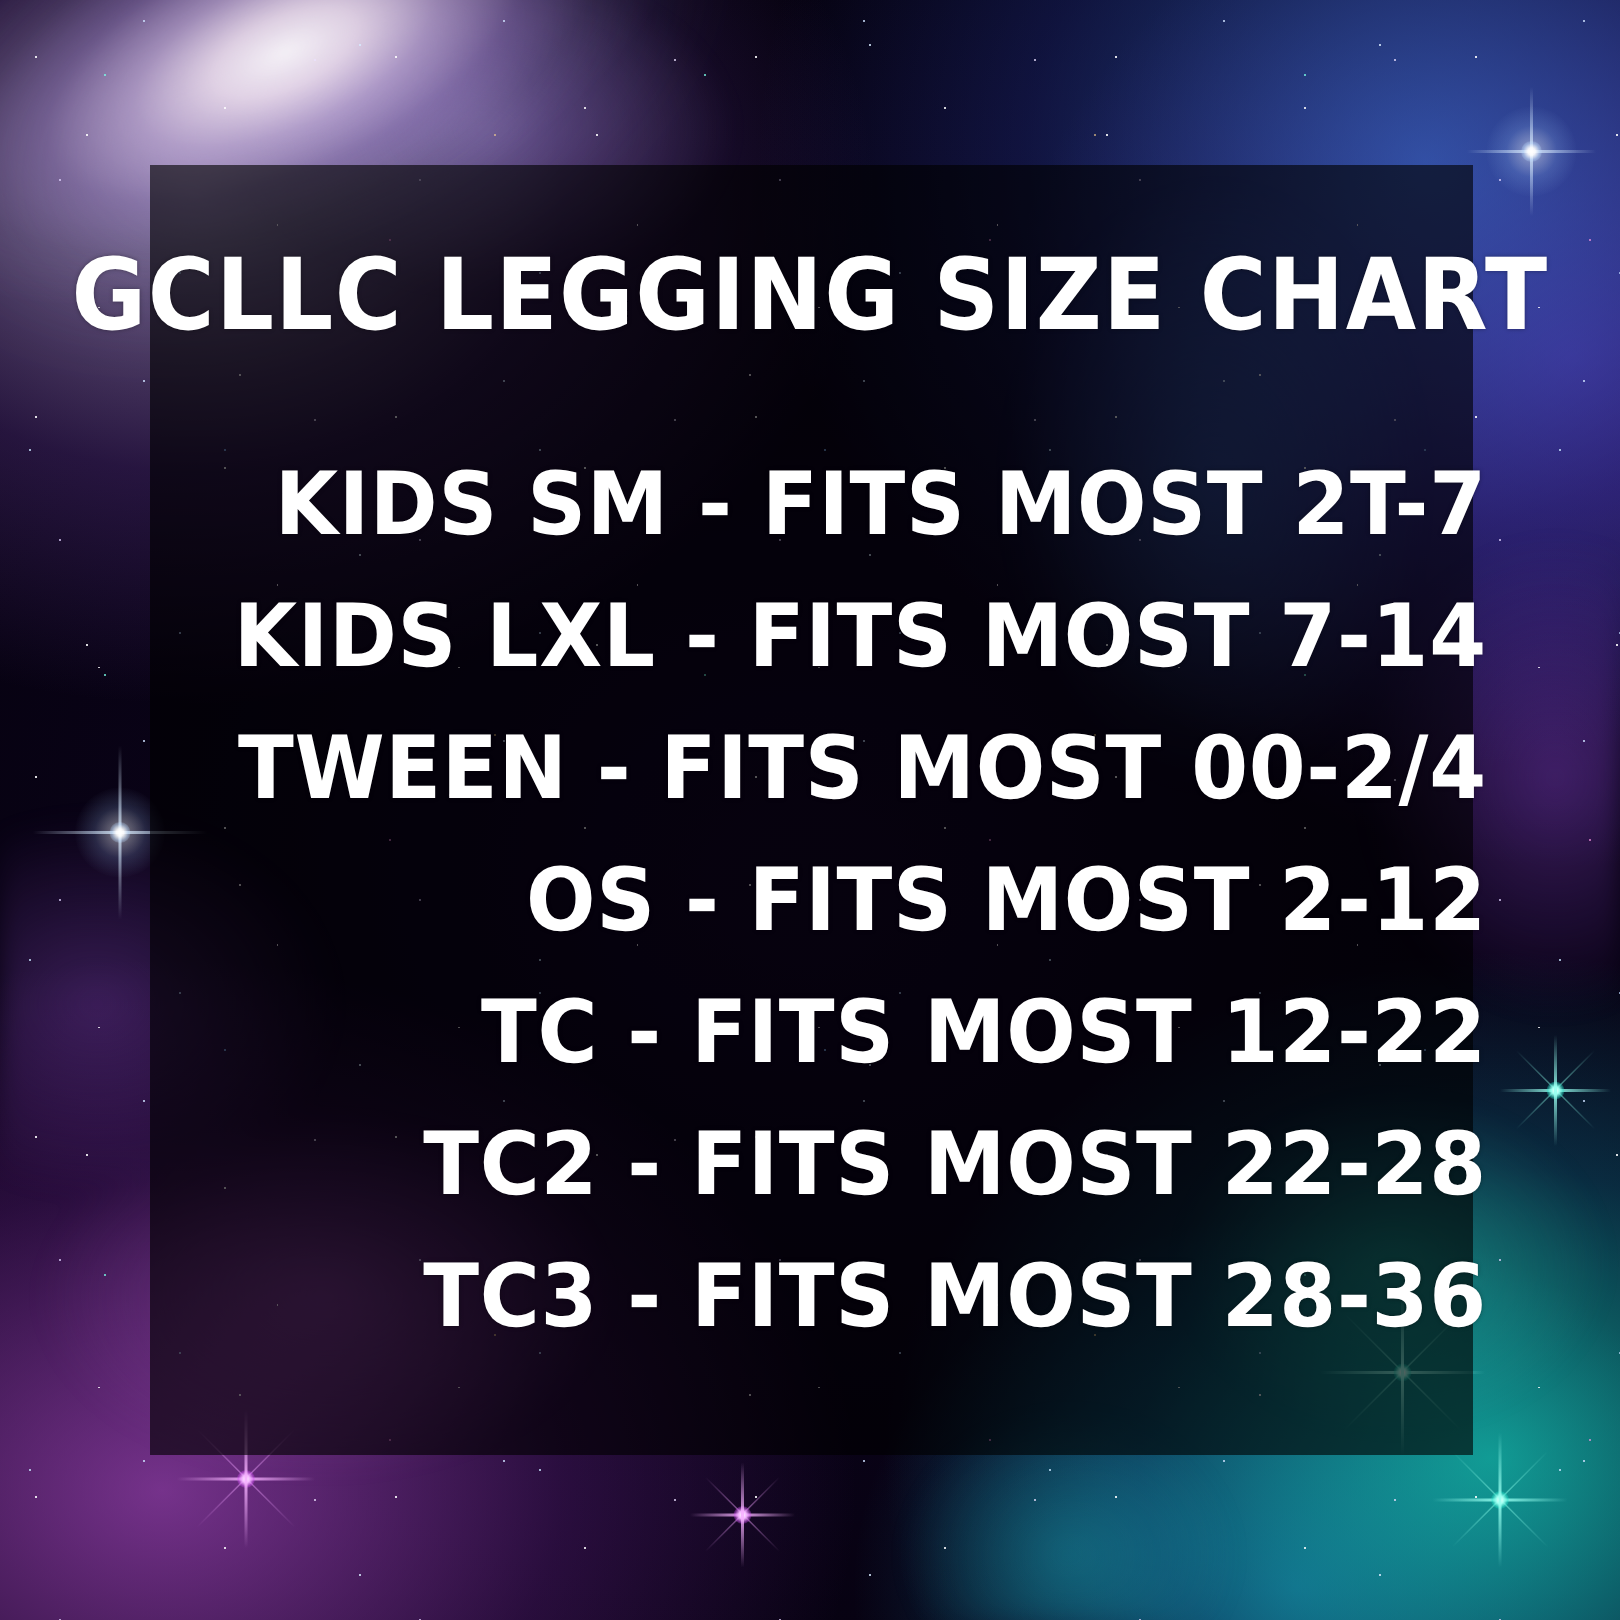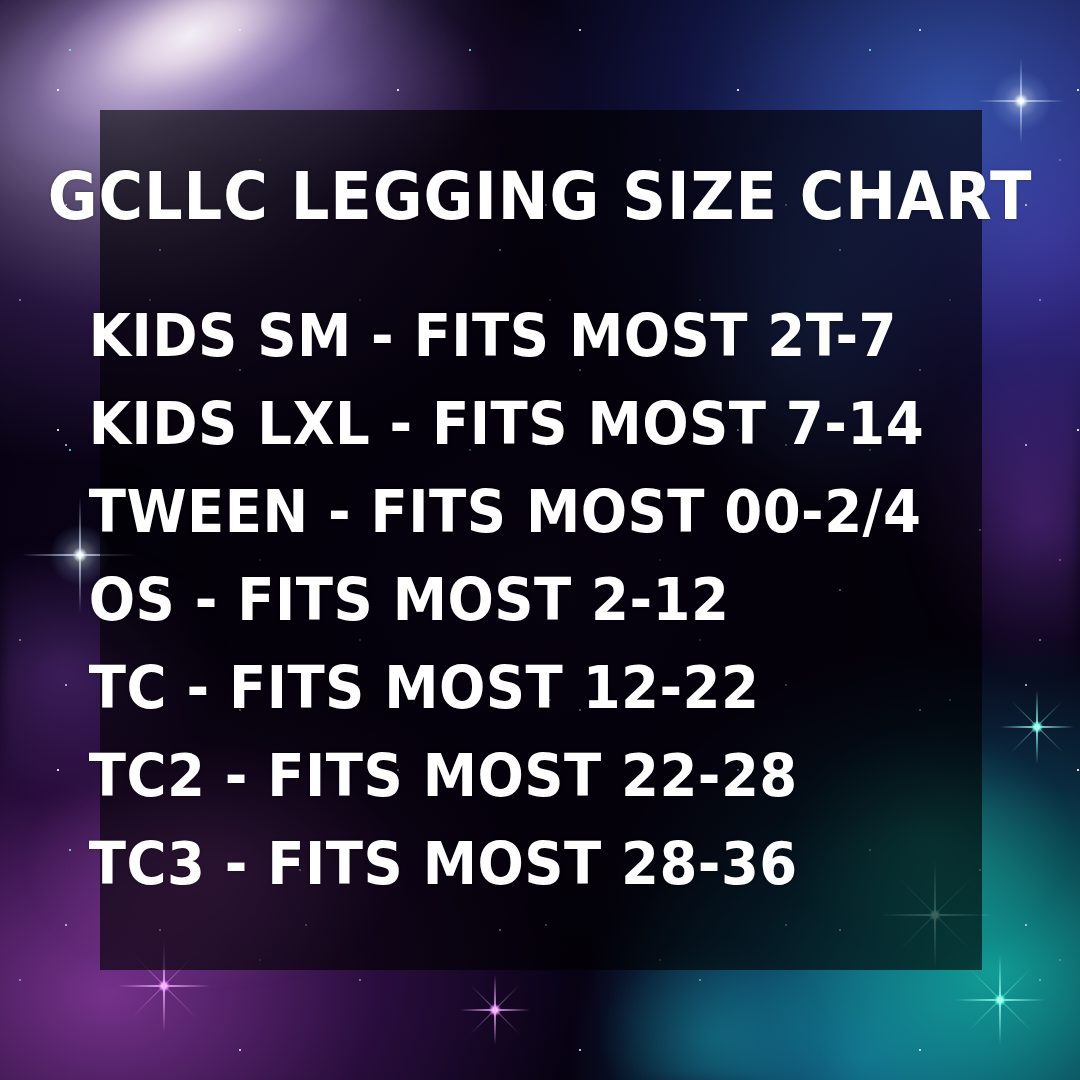--- a/index.html
+++ b/index.html
@@ -224,21 +224,21 @@
   }
 
   #size-list {
     position: absolute;
     top: 292px;
     left: 60px;
     right: 60px;
     margin: 0;
     padding: 0;
     list-style: none;
-    text-align: left;
+    text-align: right;
   }
   #size-list li {
     font-size: 58px;
     line-height: 88px;
     letter-spacing: 0.5px;
     transform: scaleX(0.94);
     white-space: nowrap;
     text-shadow: 0 0 3px rgba(0,0,0,0.35);
   }
 </style>

